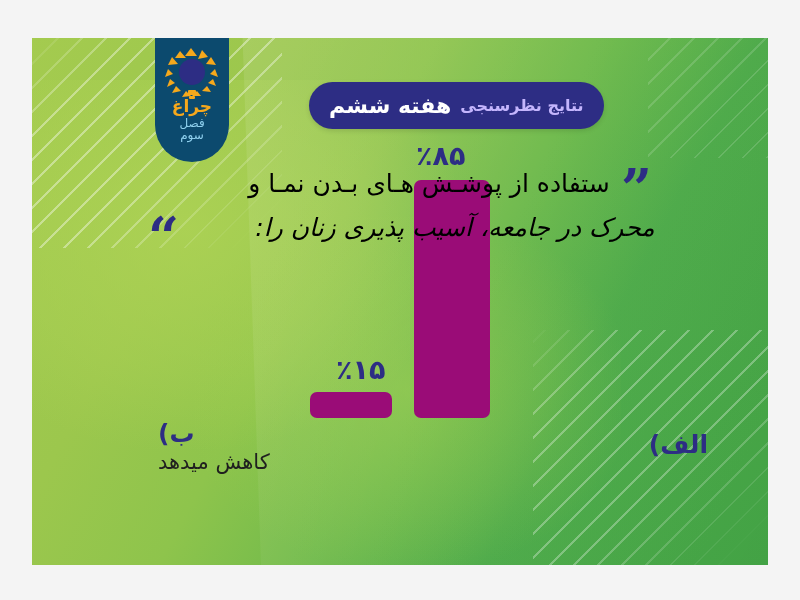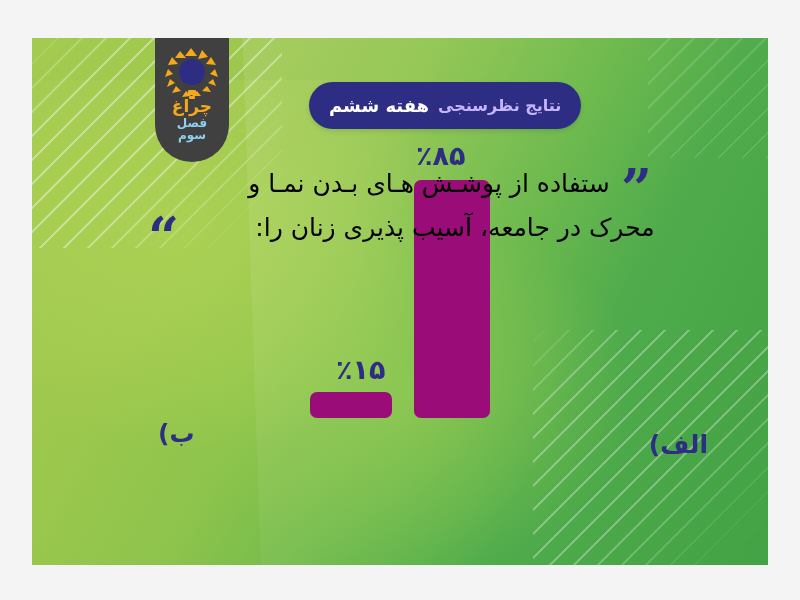--- a/index.html
+++ b/index.html
@@ -101,21 +101,21 @@
     opacity: 0.35;
   }
 
   
   .logo-badge {
     position: absolute;
     left: 123px;
     top: 0px;
     width: 74px;
     height: 124px;
-    background: #404040;
+    background: #0c4a6e;
     border-bottom-left-radius: 37px;
     border-bottom-right-radius: 37px;
     display: flex;
     flex-direction: column;
     align-items: center;
     z-index: 6;
   }
   .logo-emblem {
     margin-top: 8px;
     width: 56px;
@@ -125,21 +125,21 @@
     color: #f6a81c;
     font-size: 17px;
     font-weight: bold;
     line-height: 1;
     margin-top: -2px;
     letter-spacing: -0.5px;
   }
   .logo-sub {
     color: #8fd0ee;
     font-size: 12px;
-    font-weight: bold;
+    font-weight: normal;
     line-height: 1.02;
     text-align: center;
     margin-top: 2px;
   }
 
   
   .title-banner {
     position: absolute;
     left: 277px;
     top: 44px;
@@ -155,21 +155,21 @@
     box-shadow: 0 2px 5px rgba(0,0,0,0.12);
   }
   .title-yellow {
     color: #c4b5fd;
     font-size: 16px;
     font-weight: bold;
     line-height: 1;
   }
   .title-white {
     color: #ffffff;
-    font-size: 18px;
+    font-size: 22px;
     font-weight: bold;
     line-height: 1;
   }
 
   
   .quote-block {
     position: absolute;
     left: 100px;
     top: 120px;
     width: 600px;
@@ -177,21 +177,21 @@
     text-align: center;
   }
   .quote-line {
     color: #000000;
     font-size: 25px;
     line-height: 1.45;
     white-space: nowrap;
     margin-top: 8px;
   }
   .quote-l1 { padding-right: 6px; }
-  .quote-l2 { padding-left: 46px; }
+  .quote-l2 { padding-left: 46px; font-style: italic; }
 
   .qmark {
     position: absolute;
     color: #2d2d84;
     font-size: 54px;
     font-weight: bold;
     line-height: 1;
     font-family: "DejaVu Serif", "Liberation Serif", serif;
     z-index: 4;
   }
@@ -317,18 +317,19 @@
 
       <div class="bar bar-b"></div>
       <div class="bar-value value-b">٪۱۵</div>
 
       <div class="opt opt-a">
         <span class="opt-key">الف)</span>
       </div>
 
       <div class="opt opt-b">
         <span class="opt-key">ب)</span>
+        <span class="opt-text">کاهش میدهد</span>
       </div>
 
     </div>
 
   </div>
 </div>
 
 </body></html>

